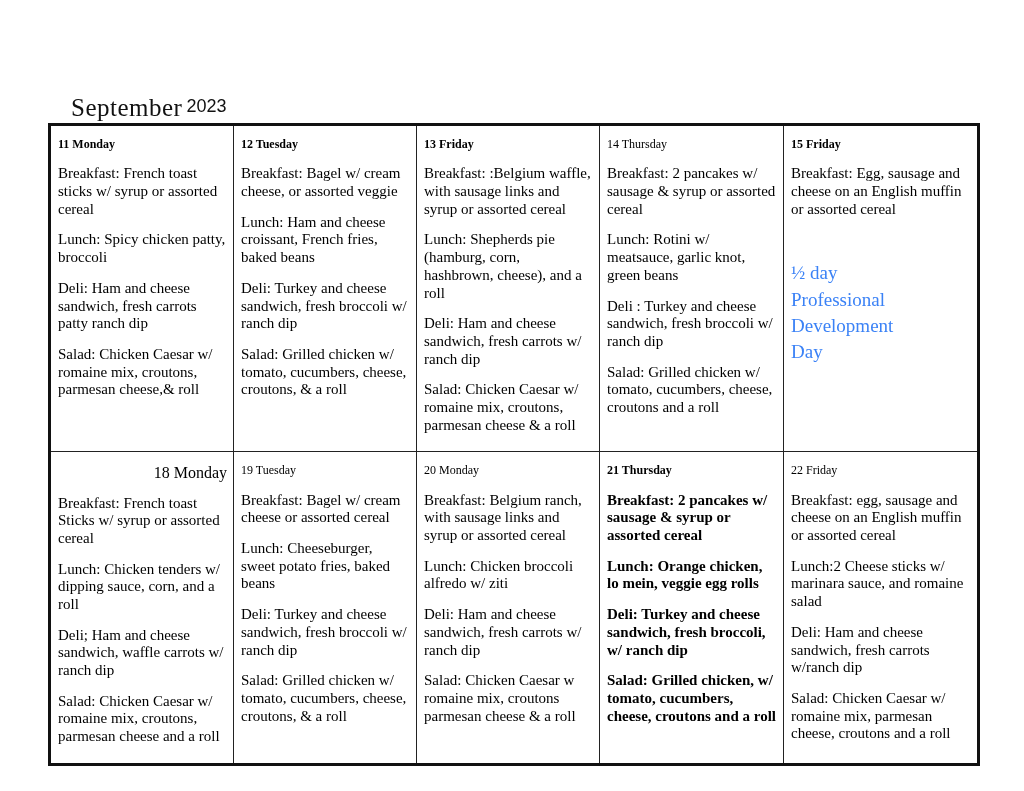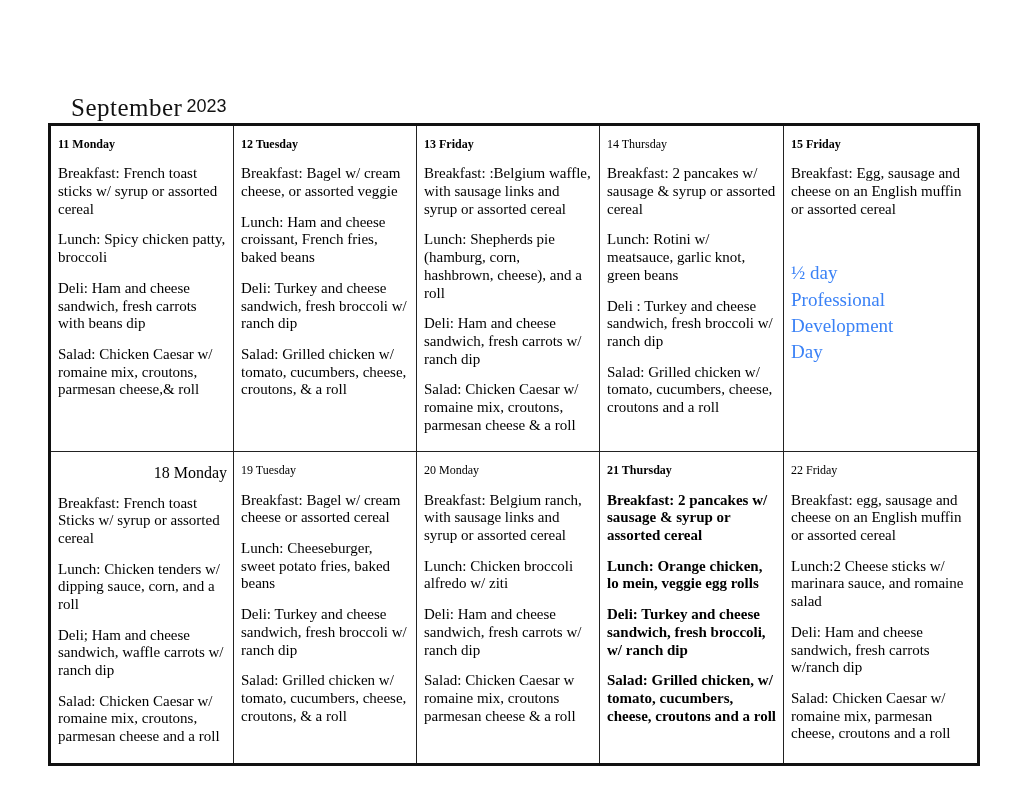--- a/index.html
+++ b/index.html
@@ -88,21 +88,21 @@
         <col style="width:184px">
         <col style="width:195px">
     </colgroup>
     <tbody>
         <tr class="week-1">
 
       <td>
         <div class="day-header">11 Monday</div>
         <p>Breakfast: French toast sticks  w/ syrup or assorted cereal</p>
         <p>Lunch: Spicy chicken patty, broccoli</p>
-        <p>Deli: Ham and cheese sandwich, fresh carrots with beans dip</p>
+        <p>Deli: Ham and cheese sandwich, fresh carrots patty ranch dip</p>
         <p>Salad: Chicken Caesar w/ romaine mix, croutons, parmesan cheese,&amp; roll</p>
       </td>
 
       <td>
         <div class="day-header">12 Tuesday</div>
         <p>Breakfast: Bagel w/ cream cheese, or assorted veggie</p>
         <p>Lunch: Ham and cheese croissant, French fries, baked beans</p>
         <p>Deli: Turkey and cheese sandwich, fresh broccoli w/ ranch dip</p>
         <p>Salad: Grilled chicken w/ tomato, cucumbers, cheese, croutons, &amp; a roll</p>
       </td>

